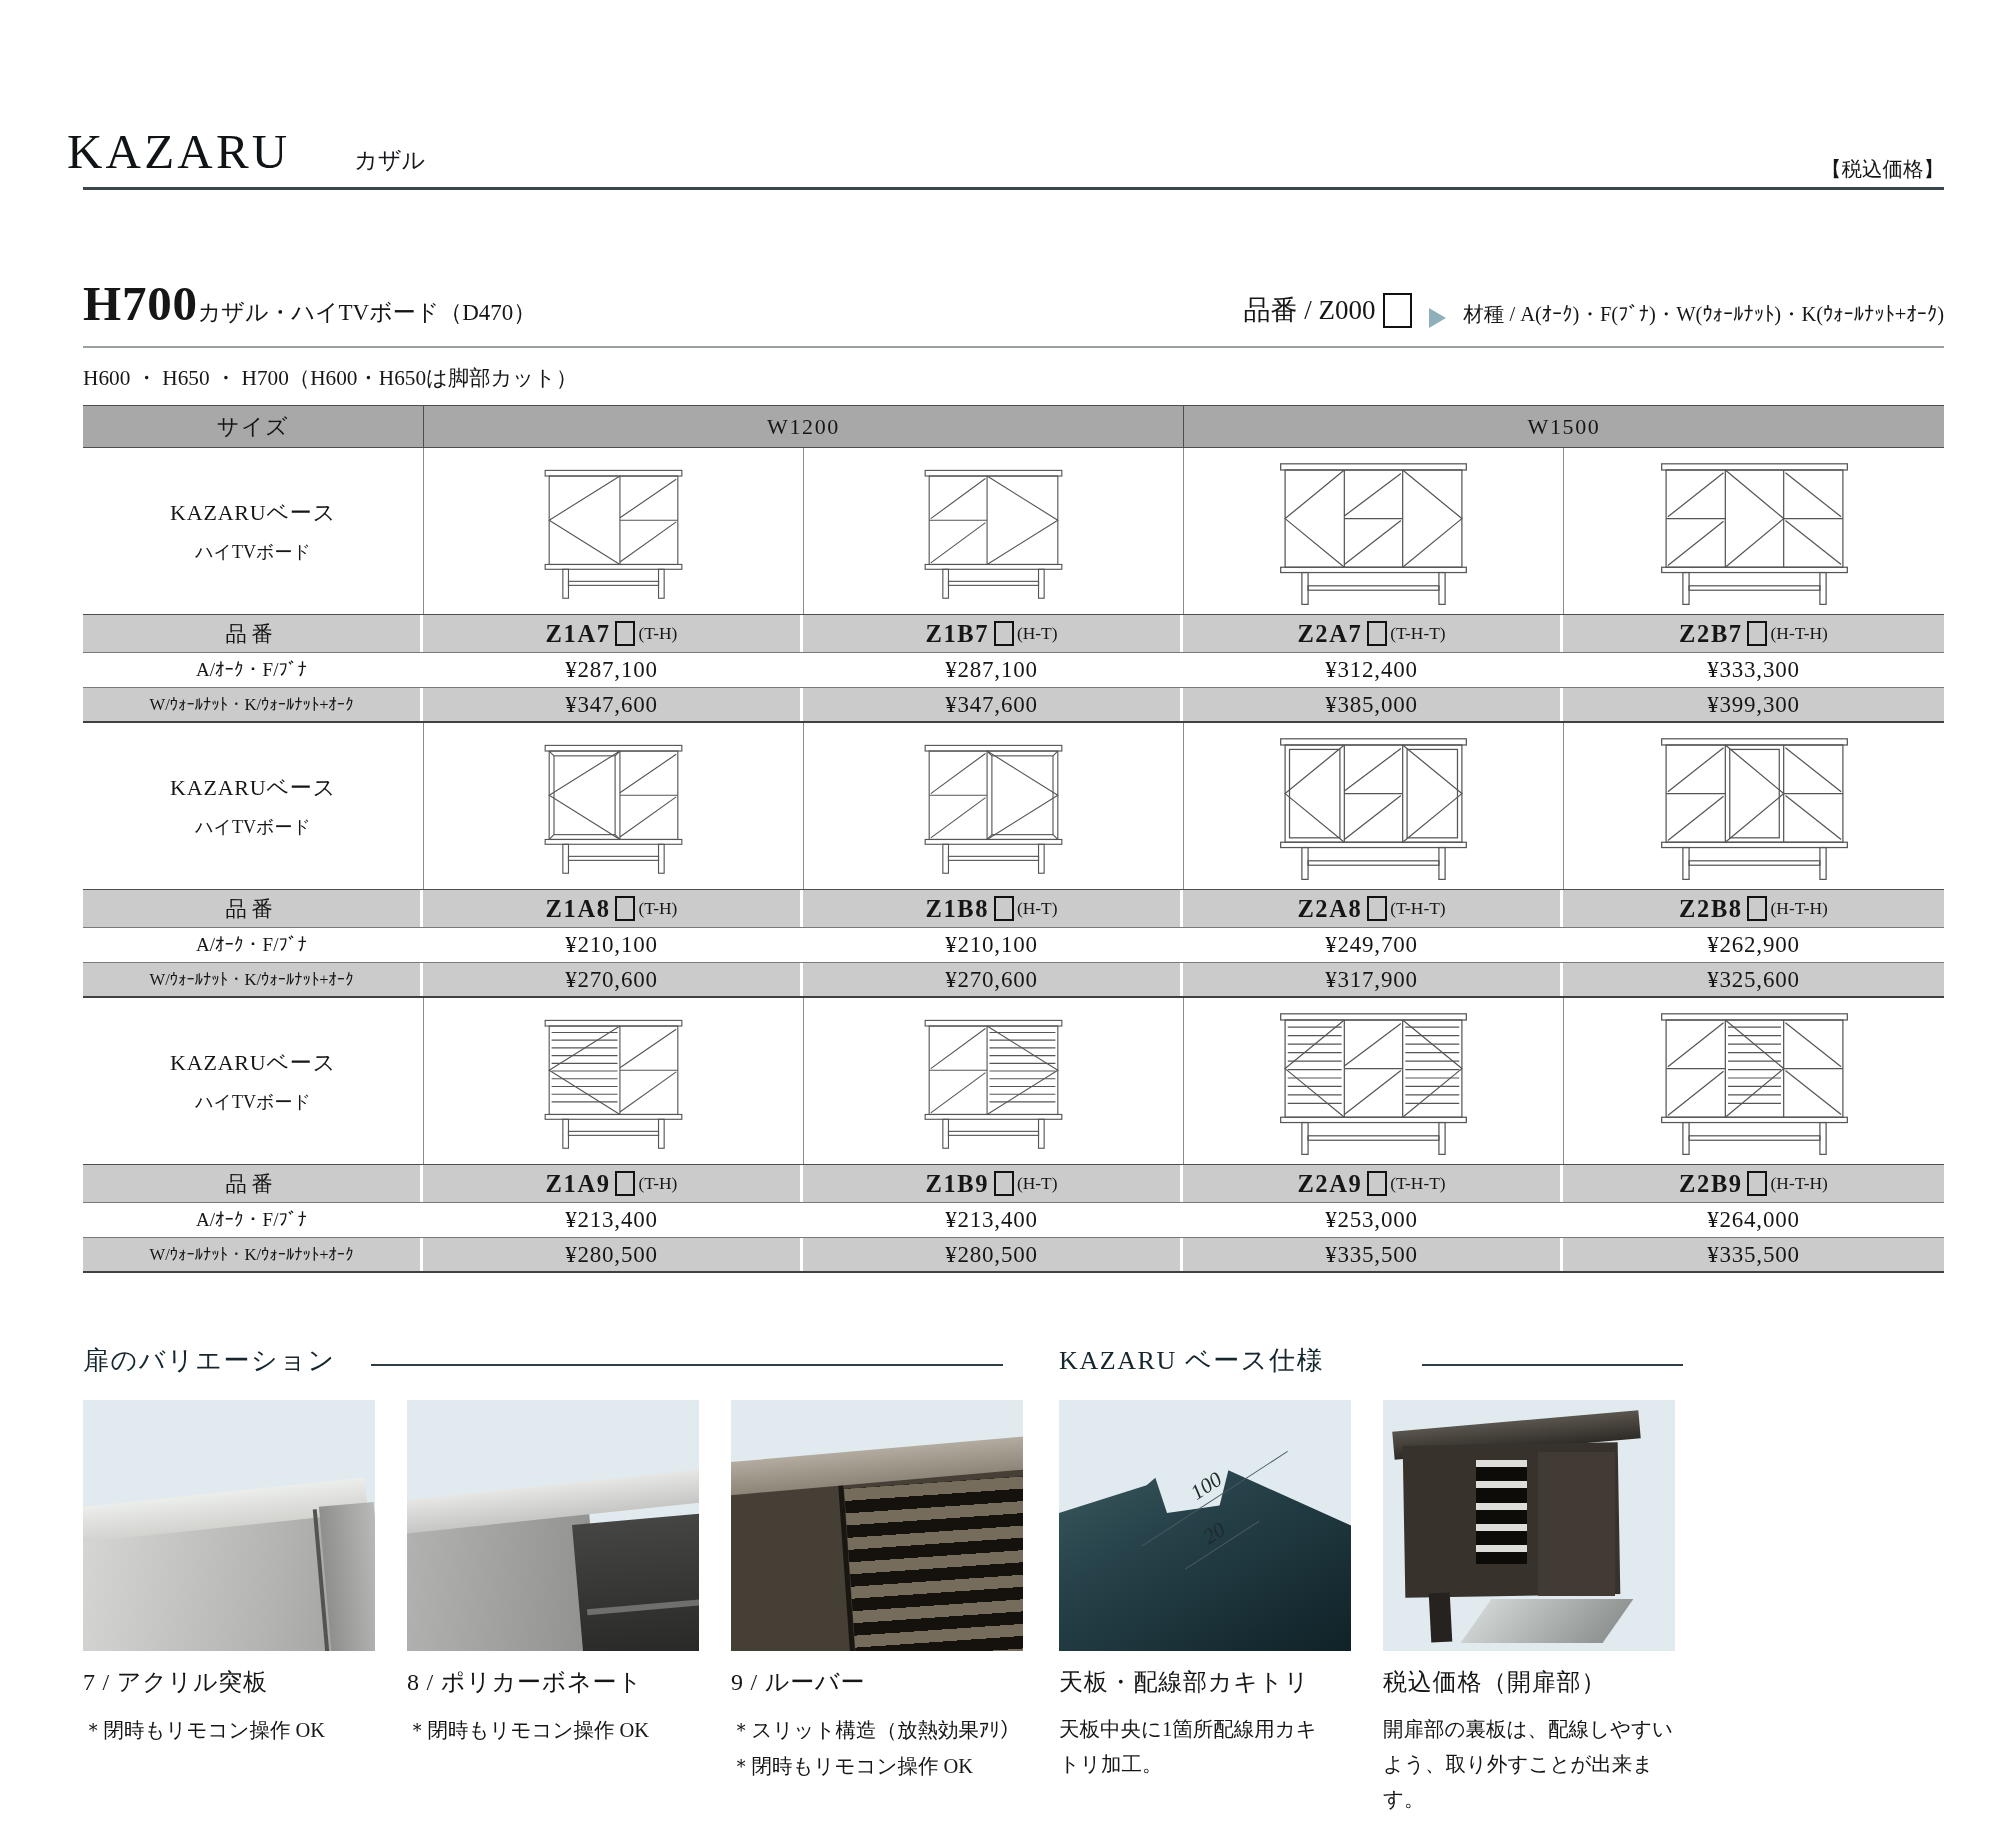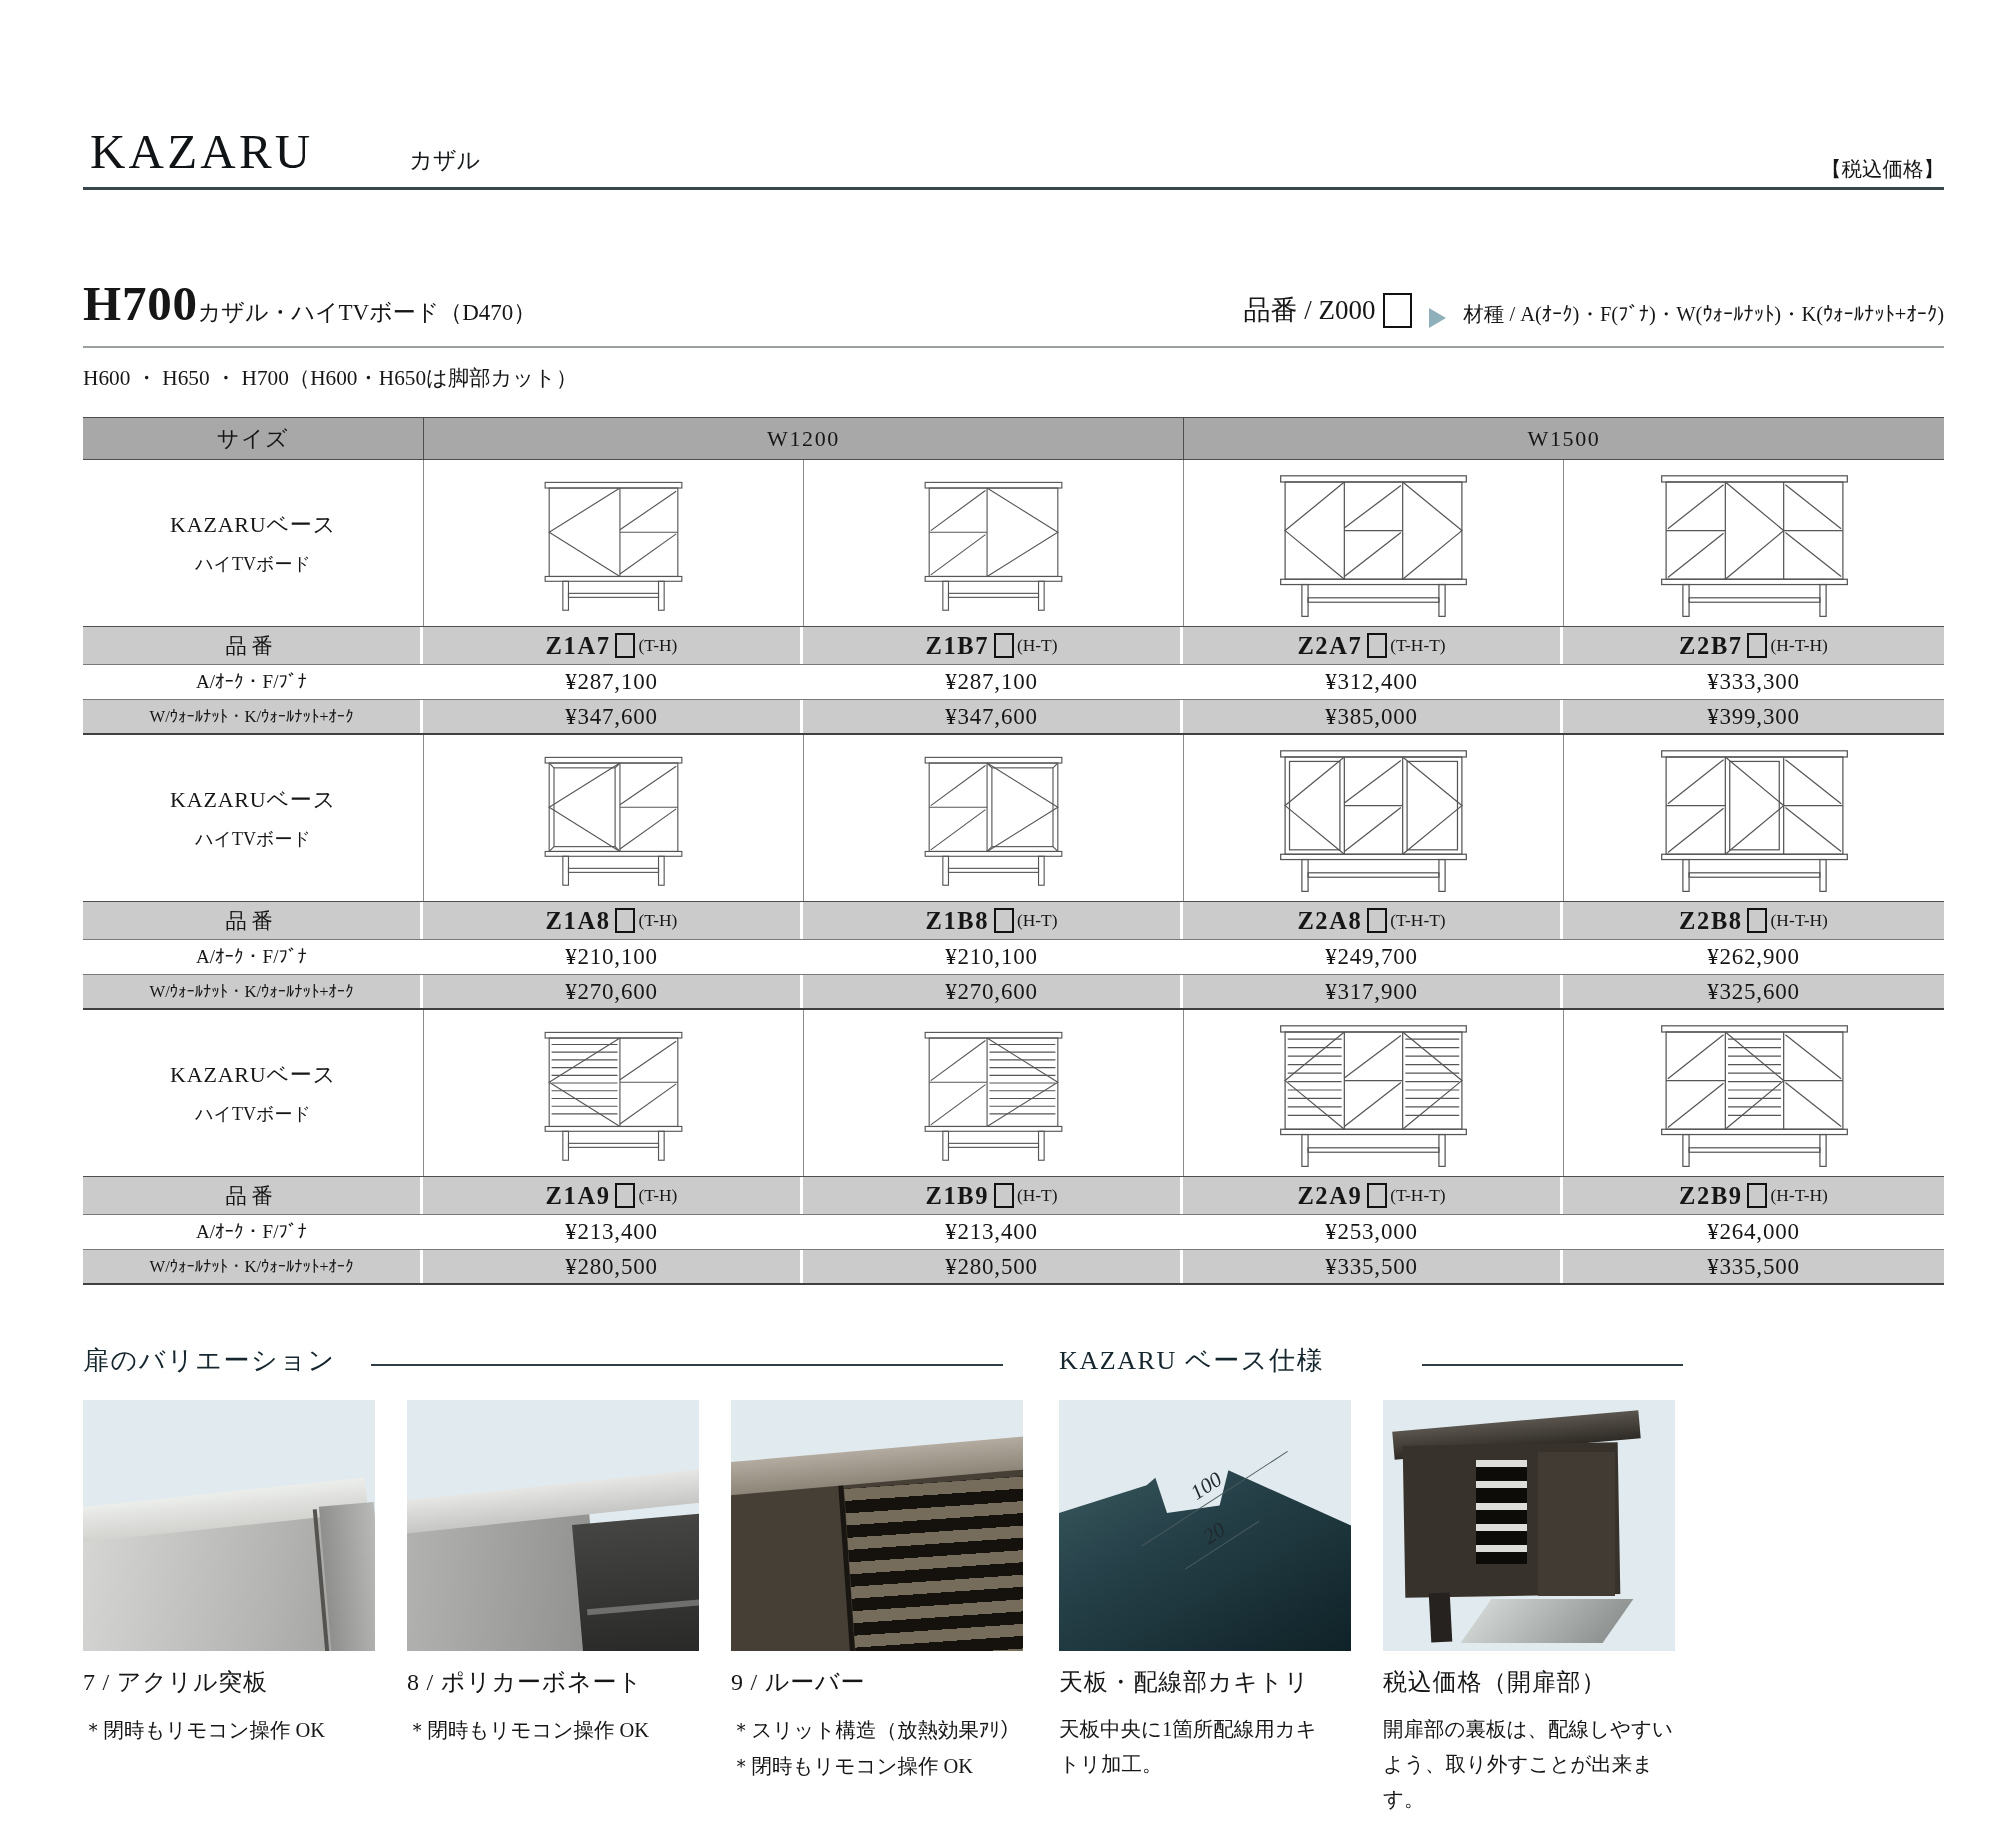--- a/index.html
+++ b/index.html
@@ -2,41 +2,41 @@
 <html style="font-size:12.6px"><head>
 <meta charset="utf-8">
 <style>
   *{margin:0;padding:0;box-sizing:border-box}
   html,body{background:#9a9a9a}
   .page{position:relative;width:2016px;height:1842px;background:#ffffff;
         font-family:"Liberation Serif","DejaVu Serif",serif;color:#161616;overflow:hidden}
   .abs{position:absolute}
 
   
-  .brand-row{left:90px;top:123px;display:flex;align-items:baseline;gap:96px}
+  .brand-row{left:67px;top:123px;display:flex;align-items:baseline;gap:64px}
   .brand{font-size:49px;letter-spacing:3.2px;color:#101417}
   .brand-kana{font-size:23px;color:#15181b}
   .tax{right:72px;top:155px;font-size:20.5px}
   .rule1{left:83px;top:187px;width:1861px;height:3.2px;background:#39464b}
 
   
   .sect-row{left:83px;top:275px;display:flex;align-items:baseline;}
   .h700{font-size:49px;font-weight:bold;letter-spacing:0.8px}
   .subtitle{font-size:23px}
   .code-row{right:72px;top:292px;display:flex;align-items:flex-end;gap:11px}
   .code-label{font-size:27px}
   .mbox-lg{width:28.4px;height:35px;border:2.4px solid #111;display:inline-block;margin-left:-3.2px}
   .tri{width:0;height:0;border-left:17.4px solid #8fb0ba;border-top:10.3px solid transparent;
        border-bottom:10.3px solid transparent;margin:0 6.3px}
   .material{font-size:20.5px}
   .rule2{left:83px;top:346px;width:1861px;height:2.4px;background:#9aa0a0}
   .height-note{left:83px;top:363px;font-size:21.3px}
 
   
-  .ptable{left:83px;top:417px;width:1861px}
+  .ptable{left:83px;top:405px;width:1861px}
   .trow{display:grid;grid-template-columns:340px 380px 380px 380px 381px}
   .tcell{display:flex;align-items:center;justify-content:center}
   .t-head{grid-template-columns:340px 760px 761px;height:43px;background:#a8a8a8;
           border-top:1.6px solid #4e4e4e;border-bottom:1.6px solid #4e4e4e}
   .th{font-size:22px;letter-spacing:1.6px}
   .th-w{border-left:1.6px solid #4e4e4e}
   .r-img{height:166px}
   .r-img .img-cell{border-left:0.8px solid #8b8b8b}
   .lab-cell{flex-direction:column;gap:12.6px}
   .lab1{font-size:22px;letter-spacing:0.8px}

